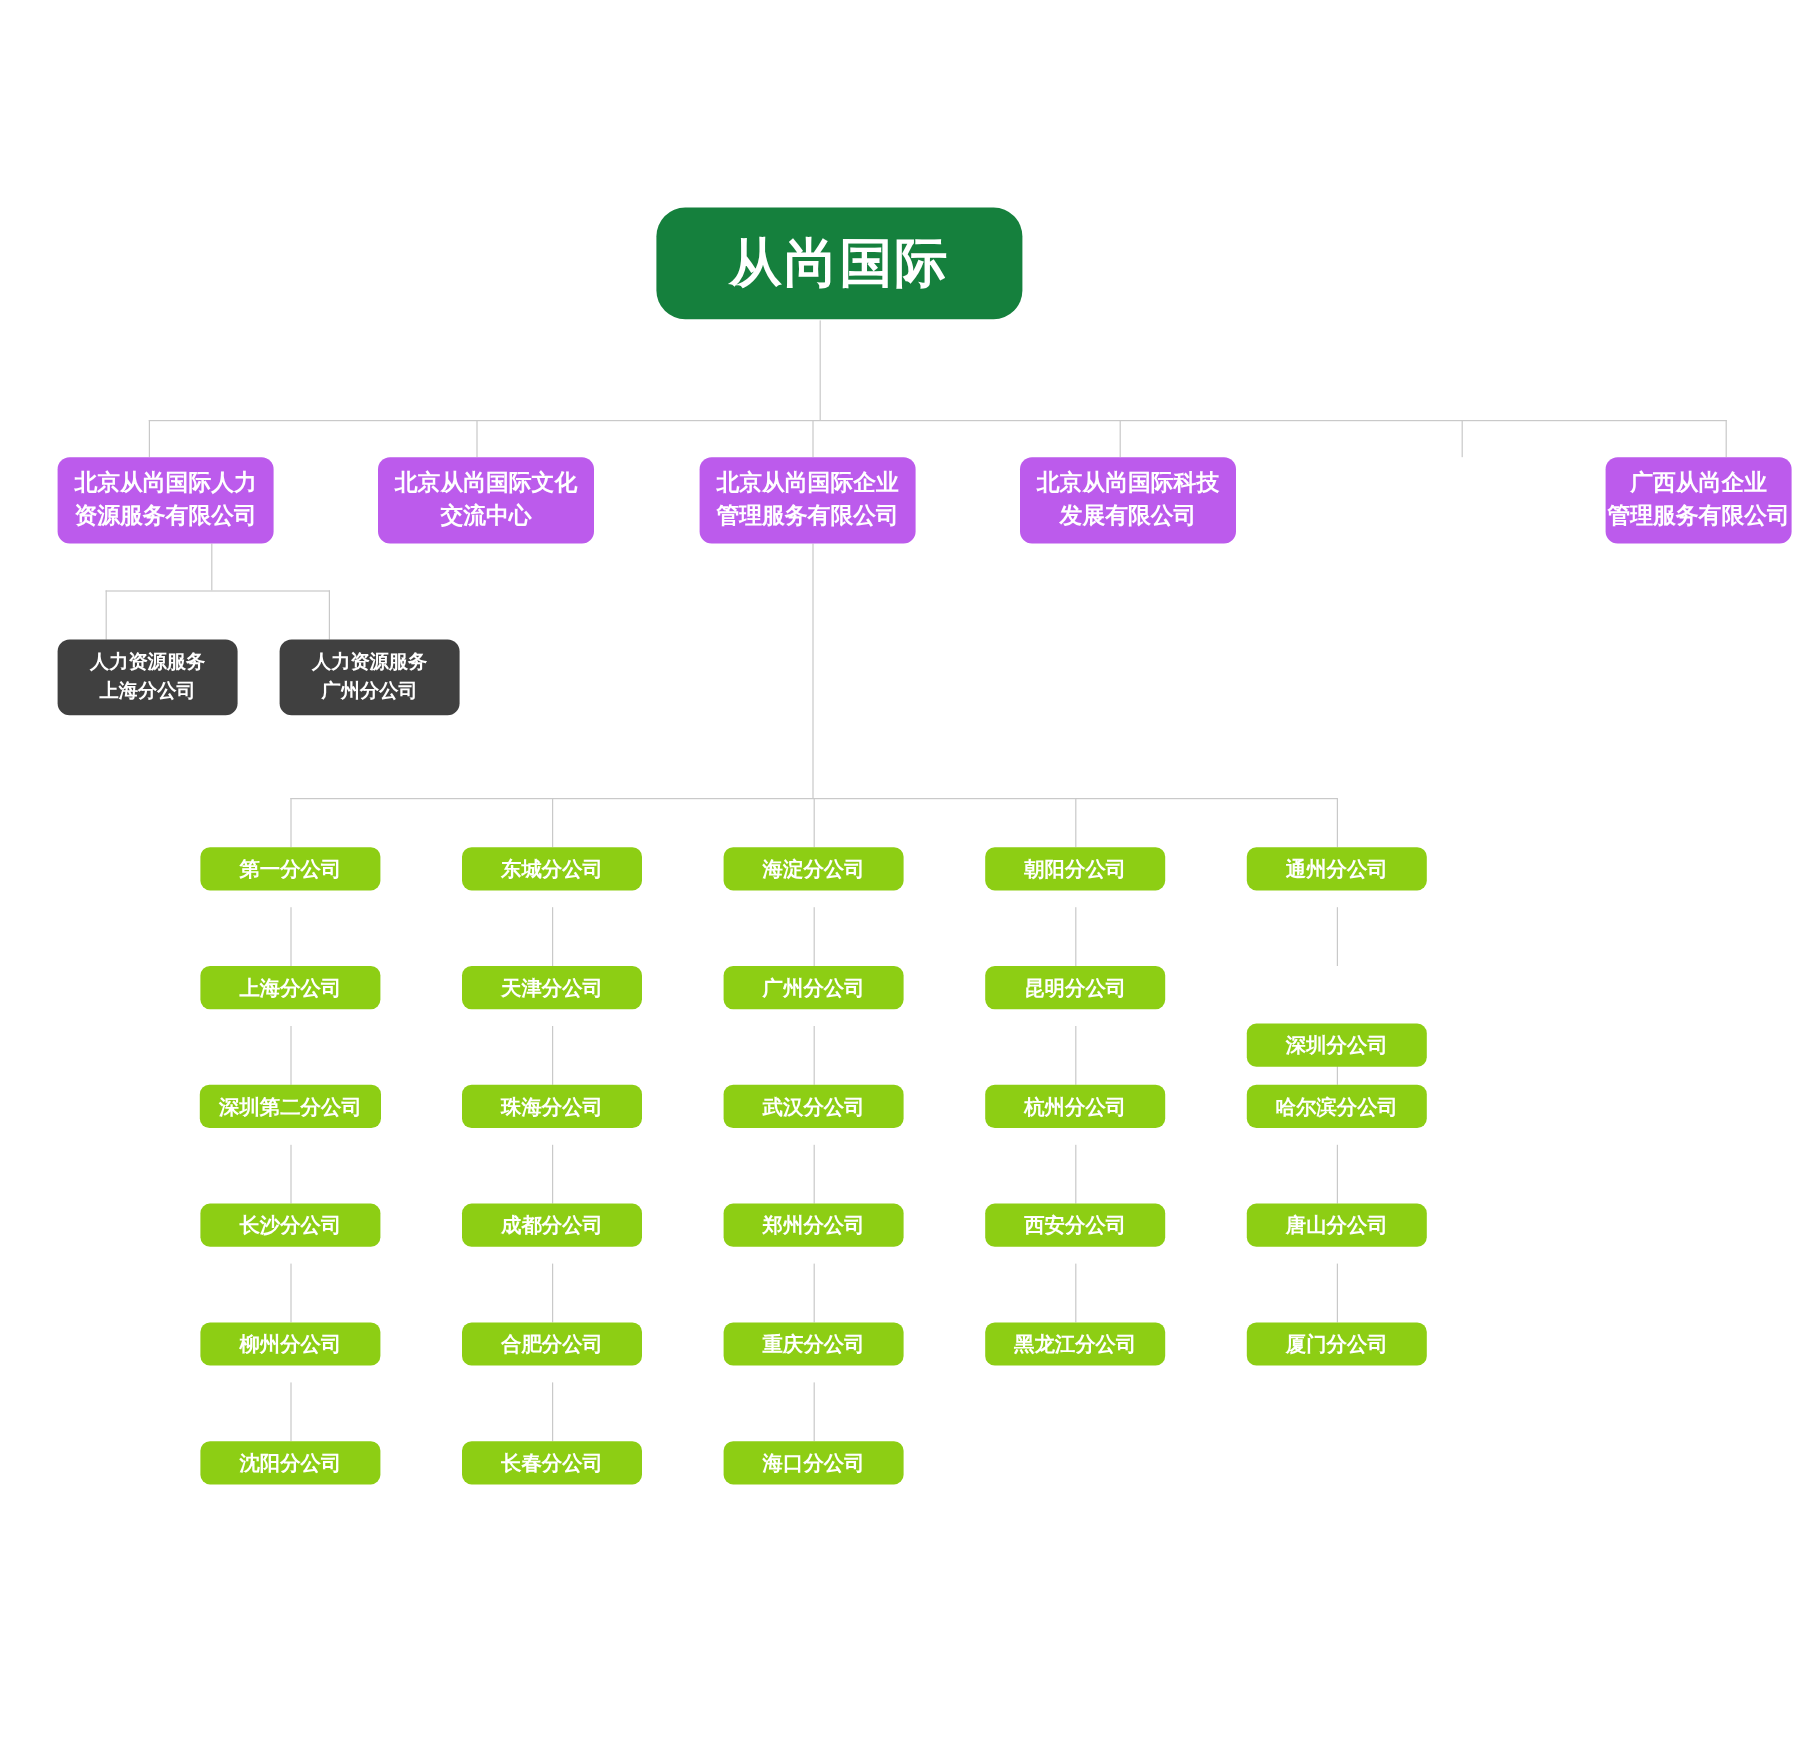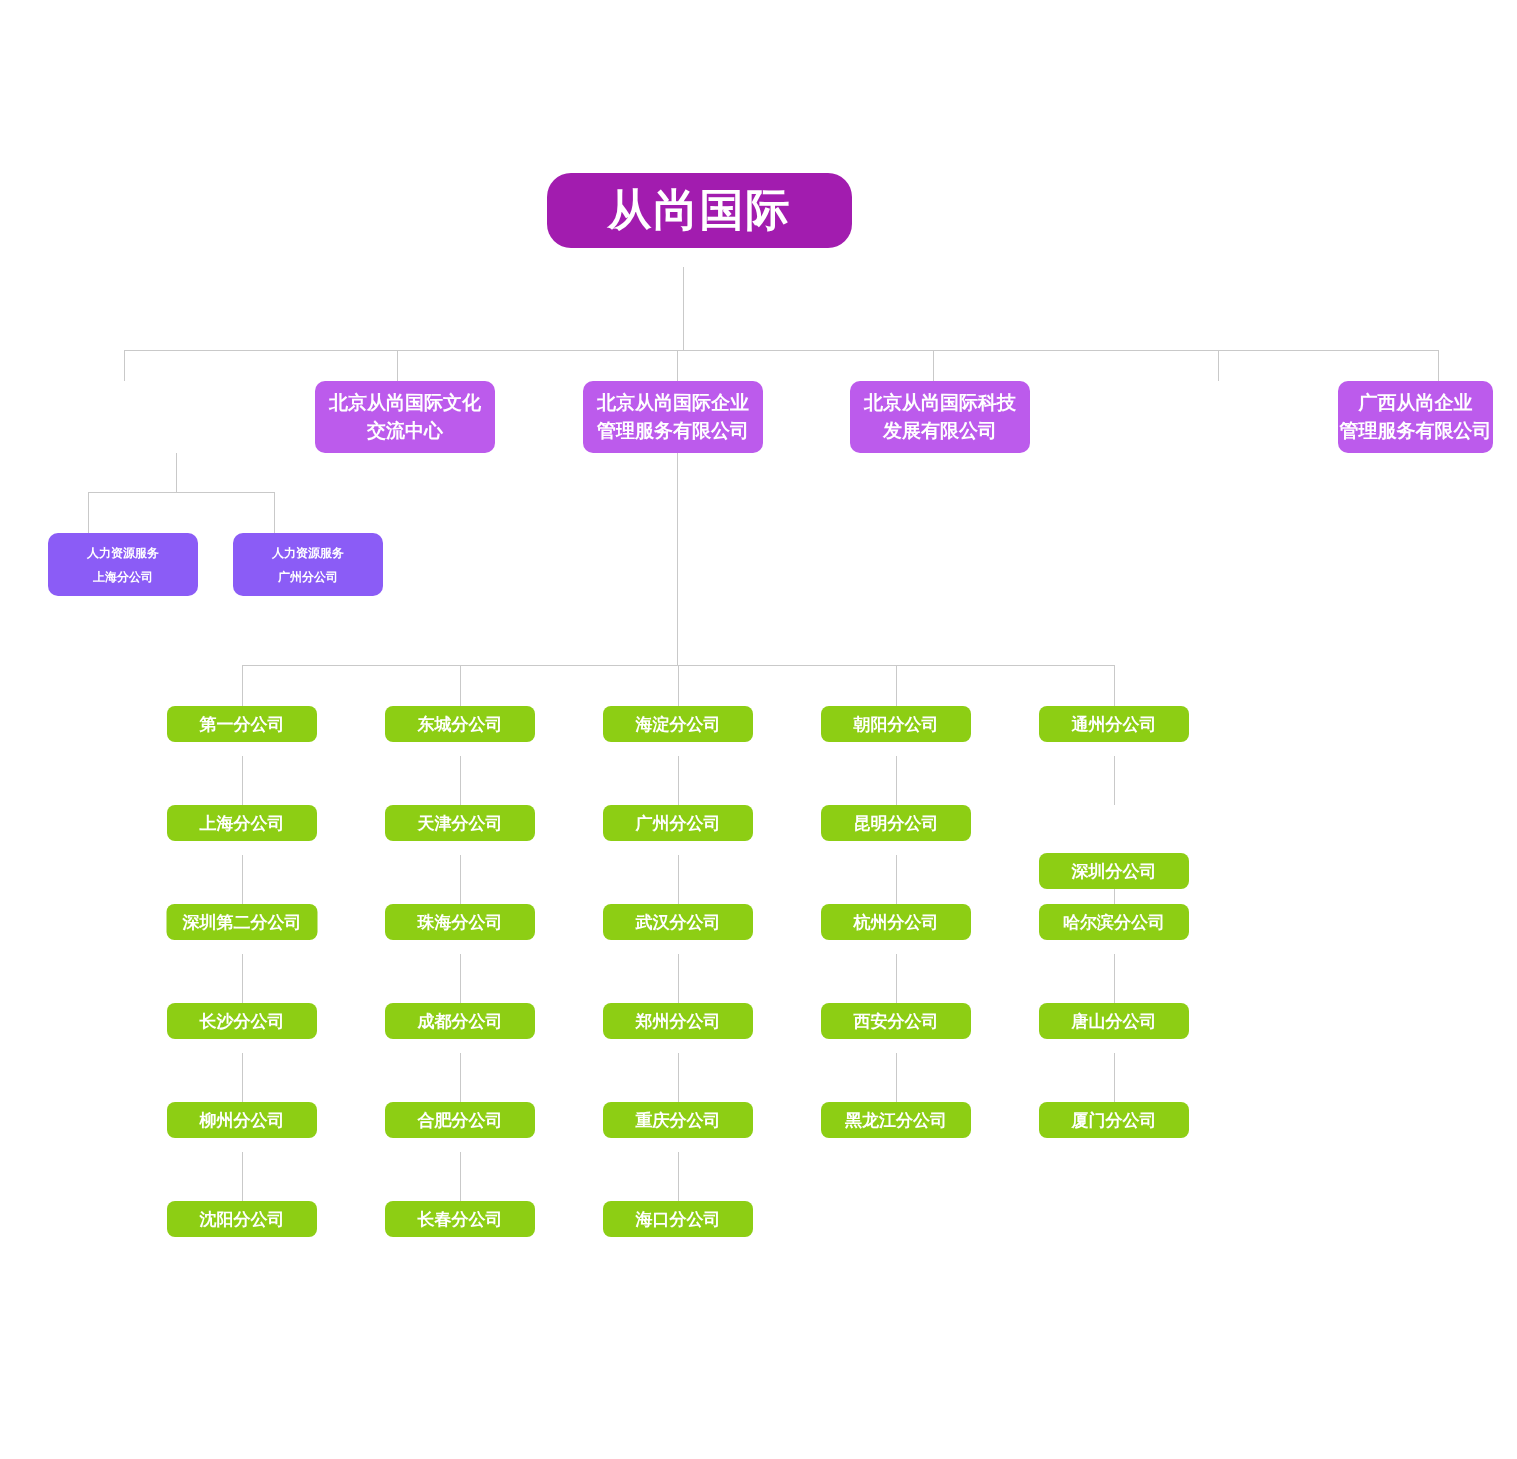--- a/index.html
+++ b/index.html
@@ -18,40 +18,40 @@
     align-items: center;
     justify-content: center;
     text-align: center;
     color: #ffffff;
     font-weight: bold;
     white-space: pre-line;
     box-sizing: border-box;
   }
   .root {
     left: 547px; top: 173px;
-    width: 305px; height: 75px;
-    background: #a21caf;
+    width: 305px; height: 93px;
+    background: #15803d;
     border-radius: 24px;
     font-size: 44px;
     letter-spacing: 2px;
   }
   .l2 {
     top: 381px;
     width: 180px; height: 72px;
     background: #bc5bec;
     border-radius: 10px;
     font-size: 19px;
     line-height: 28px;
   }
   .hr {
     top: 533px;
     width: 150px; height: 63px;
-    background: #8b5cf6;
+    background: #404040;
     border-radius: 10px;
-    font-size: 12px;
+    font-size: 16px;
     line-height: 24px;
   }
   .g {
     min-width: 150px; height: 36px;
     background: #8dce14;
     border-radius: 8px;
     font-size: 17px;
     padding: 0 16px;
     white-space: nowrap;
     transform: translateX(-50%);
@@ -107,20 +107,22 @@
   <div class="line" style="left:896px; top:954px; height:49px;"></div>
   <div class="line" style="left:896px; top:1053px; height:49px;"></div>
 
   <div class="line" style="left:1114px; top:756px; height:49px;"></div>
   <div class="line" style="left:1114px; top:855px; height:49px;"></div>
   <div class="line" style="left:1114px; top:954px; height:49px;"></div>
   <div class="line" style="left:1114px; top:1053px; height:49px;"></div>
 
   <div class="node root">从尚国际</div>
 
+  <div class="node l2" style="left:48px;">北京从尚国际人力
+资源服务有限公司</div>
   <div class="node l2" style="left:315px;">北京从尚国际文化
 交流中心</div>
   <div class="node l2" style="left:583px;">北京从尚国际企业
 管理服务有限公司</div>
   <div class="node l2" style="left:850px;">北京从尚国际科技
 发展有限公司</div>
   <div class="node l2" style="left:1338px; width:155px;">广西从尚企业
 管理服务有限公司</div>
 
   <div class="node hr" style="left:48px;">人力资源服务

